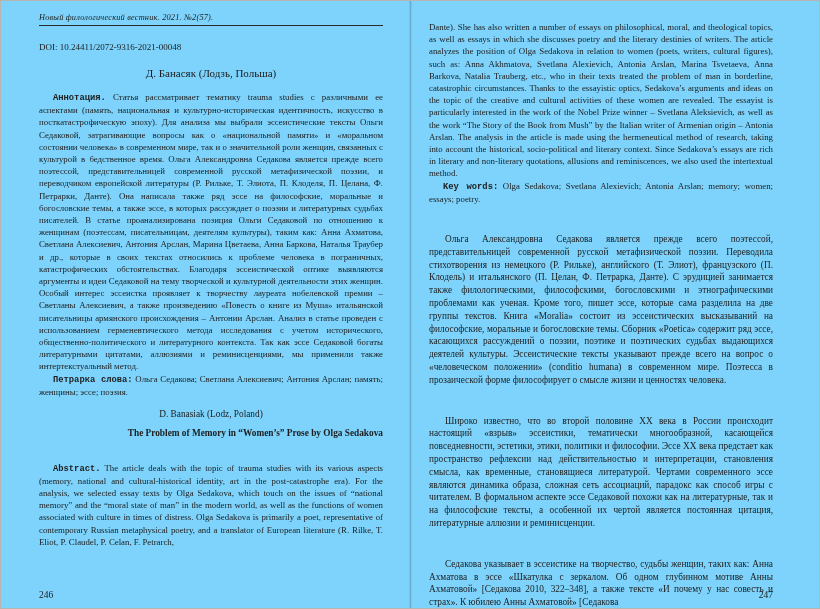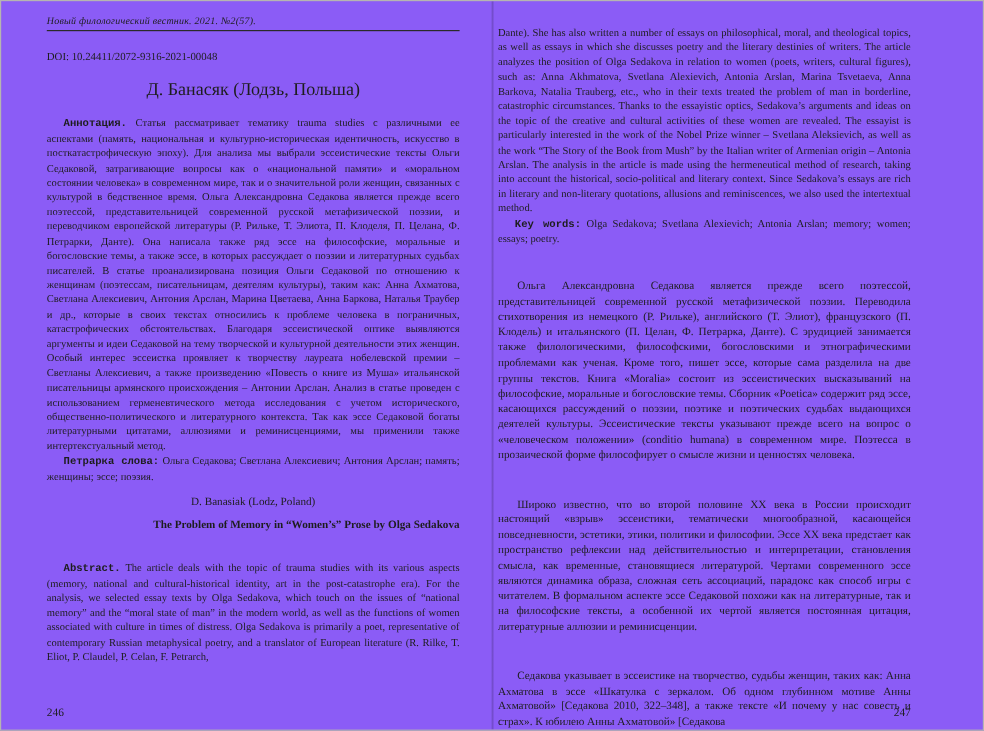--- a/index.html
+++ b/index.html
@@ -5,57 +5,57 @@
   * { margin: 0; padding: 0; box-sizing: border-box; }
   html, body { width: 820px; height: 609px; }
   body {
     background: #9a9995;
     font-family: "Liberation Serif", serif;
   }
   .spread {
     position: relative;
     width: 820px;
     height: 609px;
-    background: #8b5cf6;
+    background: #7dd3fc;
     border: 1px solid #b6b5b1;
     overflow: hidden;
     color: #1d1d1d;
   }
   .gutter {
     position: absolute;
     left: 408px;
     top: 0;
     width: 3px;
     height: 100%;
     background: linear-gradient(to right, rgba(0,0,0,0.0), rgba(0,0,0,0.18), rgba(0,0,0,0.0));
   }
   .page {
     position: absolute;
     top: 0;
     height: 609px;
     width: 410px;
   }
   .page-left  { left: 0;   padding: 12px 28px 0 38px; }
-  .page-right { left: 386px; padding: 20px 38px 0 28px; }
+  .page-right { left: 400px; padding: 20px 38px 0 28px; }
 
   .running-head {
     font-style: italic;
     font-size: 8.3px;
     padding-bottom: 3px;
     border-bottom: 1px solid #2a2a2a;
     letter-spacing: 0.2px;
   }
   .doi {
     margin-top: 16px;
     font-size: 9px;
   }
   .author-line {
     margin-top: 15px;
     text-align: center;
-    font-size: 15px;
+    font-size: 11px;
   }
   .title-ru {
     margin-top: 13px;
     text-align: center;
     font-weight: bold;
     font-size: 9.6px;
     line-height: 12.5px;
     letter-spacing: 0.2px;
   }
   .para {

